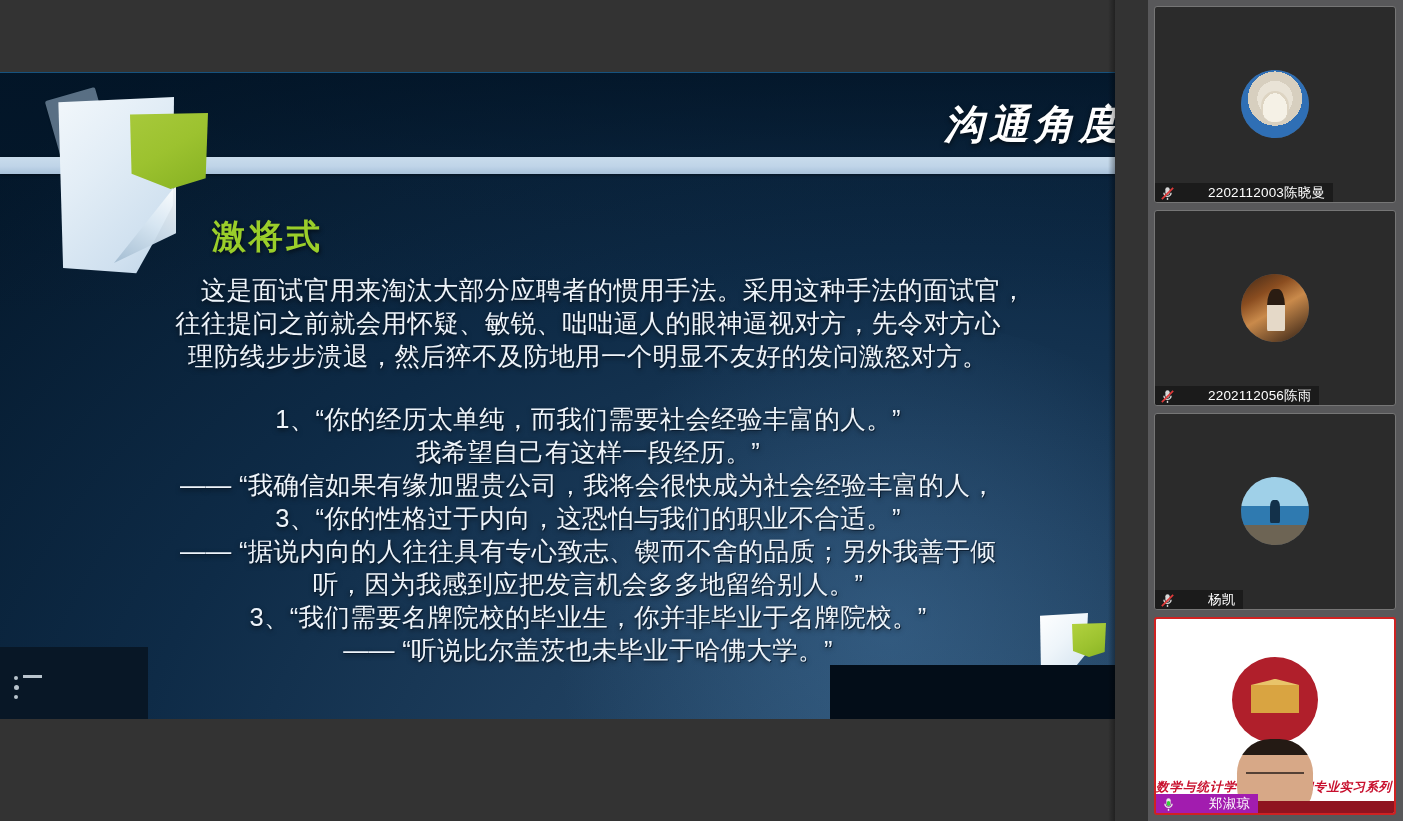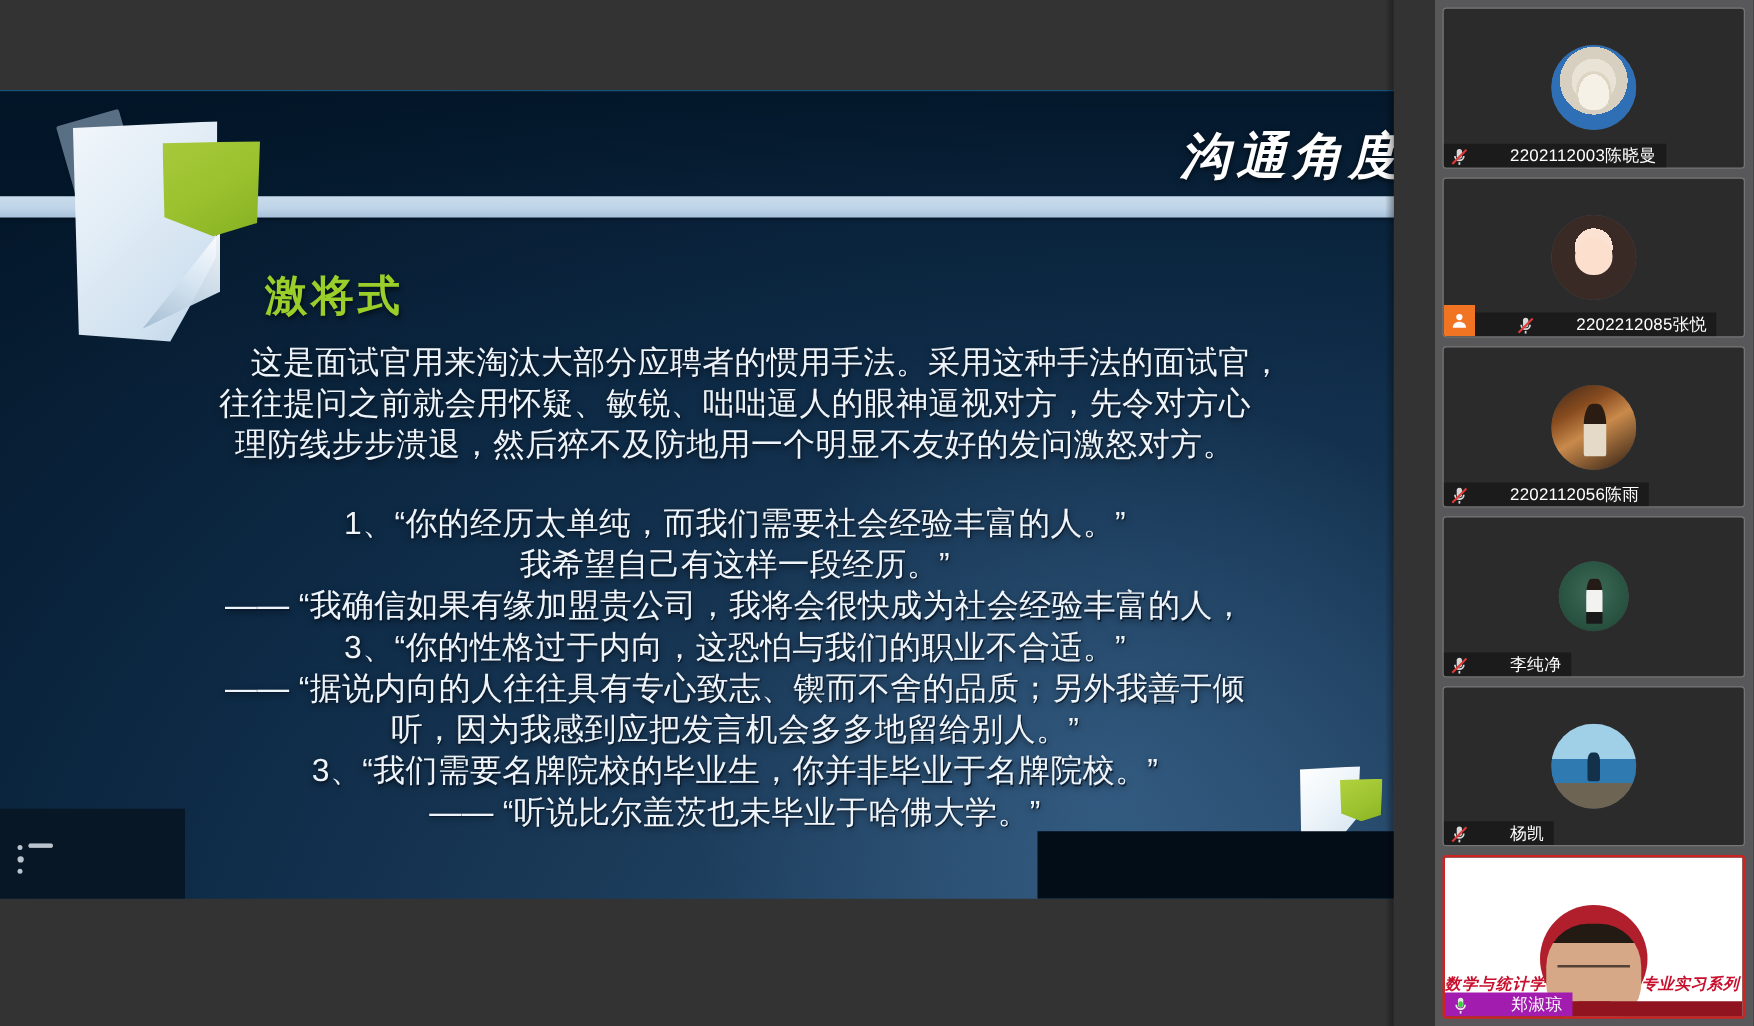--- a/index.html
+++ b/index.html
@@ -320,48 +320,20 @@
                 <path d="M6 11a6 6 0 0 0 12 0h-2a4 4 0 0 1-8 0z"></path>
                 <rect x="11" y="18" width="2" height="3"></rect>
               </g>
               <line x1="4" y1="20" x2="20" y2="4" stroke="#e03a3a" stroke-width="2.4"></line>
             </svg>
         </span>
         <span class="nm">2202112003陈晓曼</span>
       </div>
     </div>
 
-    <div class="tile">
-      <div class="tile-inner">
-        <div class="avatar">
-            <div class="a-img av-girl"></div>
-          </div>
-      </div>
-      <div class="badge">
-        <span class="host-chip">
-          <svg viewBox="0 0 24 24">
-              <g fill="#ffffff">
-                <circle cx="12" cy="7.5" r="4"></circle>
-                <path d="M3.5 21c0-4.7 3.8-7.5 8.5-7.5s8.5 2.8 8.5 7.5z"></path>
-              </g>
-            </svg>
-        </span>
-        <span class="mic">
-          <svg viewBox="0 0 24 24">
-              <g fill="#d8d8d8">
-                <rect x="9" y="3" width="6" height="11" rx="3"></rect>
-                <path d="M6 11a6 6 0 0 0 12 0h-2a4 4 0 0 1-8 0z"></path>
-                <rect x="11" y="18" width="2" height="3"></rect>
-              </g>
-              <line x1="4" y1="20" x2="20" y2="4" stroke="#e03a3a" stroke-width="2.4"></line>
-            </svg>
-        </span>
-        <span class="nm">2202212085张悦</span>
-      </div>
-    </div>
 
     <div class="tile">
       <div class="tile-inner">
         <div class="avatar">
             <div class="a-img av-dusk"></div>
           </div>
       </div>
       <div class="badge">
         <span class="mic">
           <svg viewBox="0 0 24 24">
@@ -370,40 +342,20 @@
                 <path d="M6 11a6 6 0 0 0 12 0h-2a4 4 0 0 1-8 0z"></path>
                 <rect x="11" y="18" width="2" height="3"></rect>
               </g>
               <line x1="4" y1="20" x2="20" y2="4" stroke="#e03a3a" stroke-width="2.4"></line>
             </svg>
         </span>
         <span class="nm">2202112056陈雨</span>
       </div>
     </div>
 
-    <div class="tile">
-      <div class="tile-inner">
-        <div class="avatar sm">
-            <div class="a-img av-board"></div>
-          </div>
-      </div>
-      <div class="badge">
-        <span class="mic">
-          <svg viewBox="0 0 24 24">
-              <g fill="#d8d8d8">
-                <rect x="9" y="3" width="6" height="11" rx="3"></rect>
-                <path d="M6 11a6 6 0 0 0 12 0h-2a4 4 0 0 1-8 0z"></path>
-                <rect x="11" y="18" width="2" height="3"></rect>
-              </g>
-              <line x1="4" y1="20" x2="20" y2="4" stroke="#e03a3a" stroke-width="2.4"></line>
-            </svg>
-        </span>
-        <span class="nm">李纯净</span>
-      </div>
-    </div>
 
     <div class="tile">
       <div class="tile-inner">
         <div class="avatar">
             <div class="a-img av-sea"></div>
           </div>
       </div>
       <div class="badge">
         <span class="mic">
           <svg viewBox="0 0 24 24">

